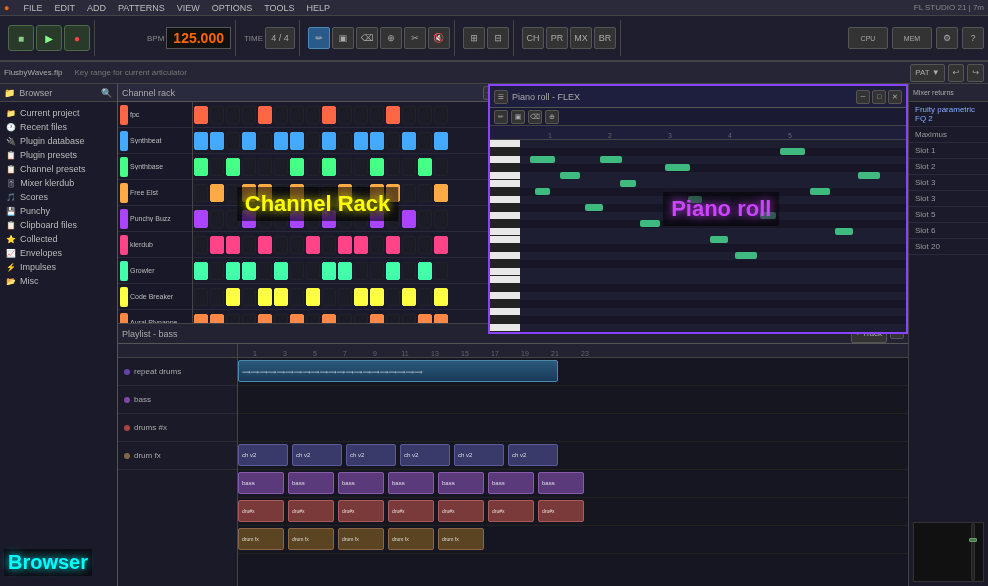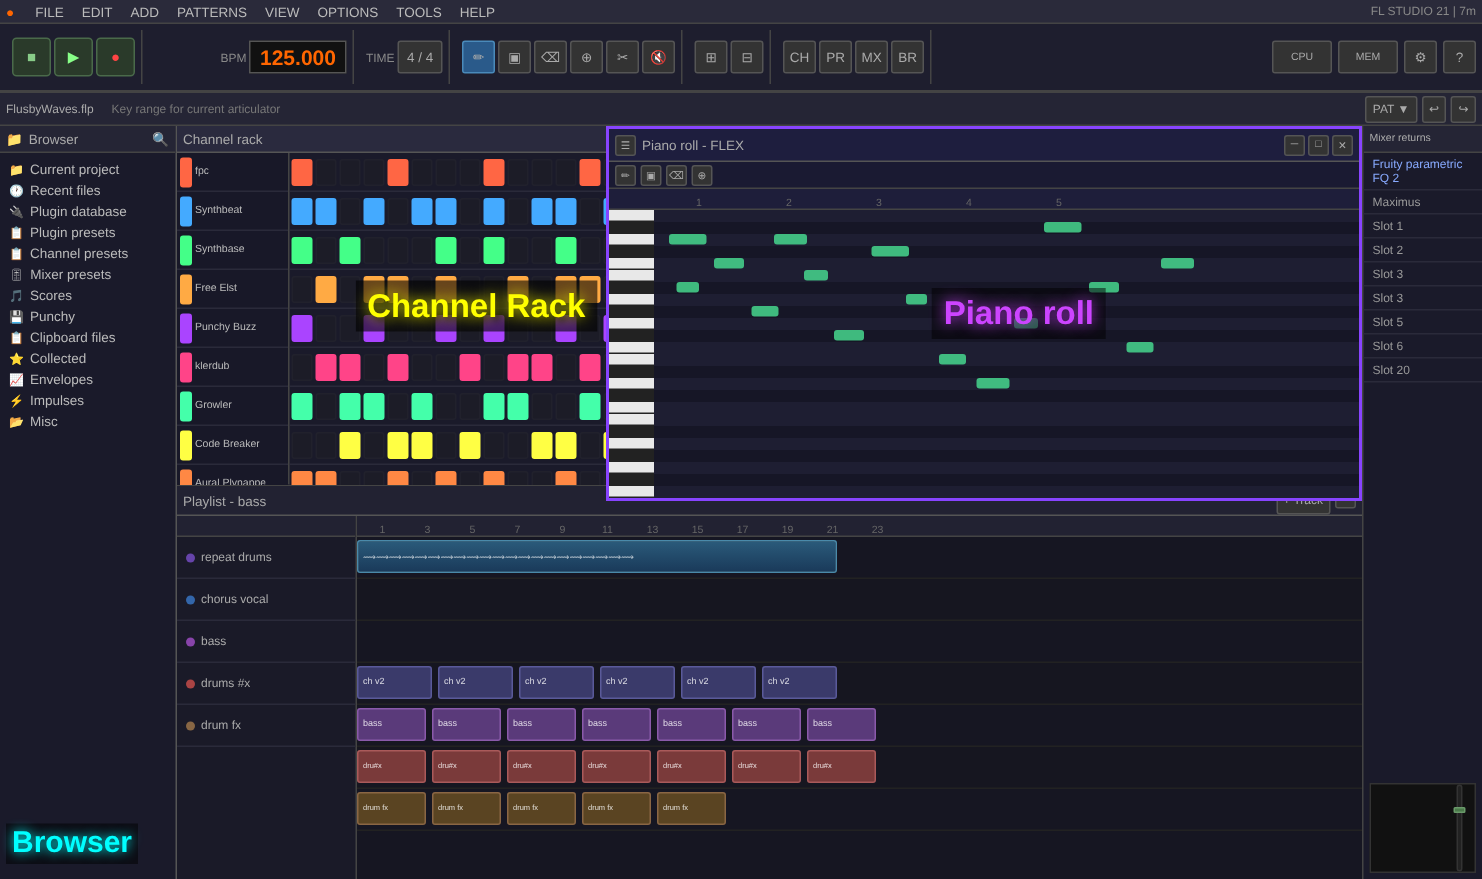--- a/index.html
+++ b/index.html
@@ -370,21 +370,21 @@
       background: radial-gradient(circle at 35% 35%, #555, #222);
       border-radius: 50%;
       border: 1px solid #666;
     }
 
     
     .piano-roll-panel {
       position: absolute;
       right: 0;
       top: 30px;
-      width: 504px;
+      width: 420px;
       height: 250px;
       background: #141428;
       border: 2px solid #8844ff;
       z-index: 20;
       display: flex;
       flex-direction: column;
       justify-content: space-between;
     }
     .piano-roll-header {
       height: 22px;
@@ -702,21 +702,21 @@
       <div class="browser-item">
         <span class="icon">📋</span>
         <span>Plugin presets</span>
       </div>
       <div class="browser-item">
         <span class="icon">📋</span>
         <span>Channel presets</span>
       </div>
       <div class="browser-item">
         <span class="icon">🎚</span>
-        <span>Mixer presets</span>
+        <span>Mixer klerdub</span>
       </div>
       <div class="browser-item">
         <span class="icon">🎵</span>
         <span>Scores</span>
       </div>
       <div class="browser-item">
         <span class="icon">💾</span>
         <span>Punchy</span>
       </div>
       <div class="browser-item">
@@ -1064,24 +1064,20 @@
           <div class="toolbar-btn" style="width:14px;height:14px;font-size:7px;">─</div>
         </div>
       </div>
       <div class="playlist-content">
 
         <div class="playlist-tracks-labels">
           <div style="height:14px;background:#222232;border-bottom:1px solid #444;"></div>
           <div class="playlist-track-label">
             <div class="track-color-dot" style="background:#6644aa;"></div>
             <span>repeat drums</span>
-          </div>
-          <div class="playlist-track-label">
-            <div class="track-color-dot" style="background:#3366aa;"></div>
-            <span>chorus vocal</span>
           </div>
           <div class="playlist-track-label">
             <div class="track-color-dot" style="background:#8844aa;"></div>
             <span>bass</span>
           </div>
           <div class="playlist-track-label">
             <div class="track-color-dot" style="background:#aa4444;"></div>
             <span>drums #x</span>
           </div>
           <div class="playlist-track-label">

